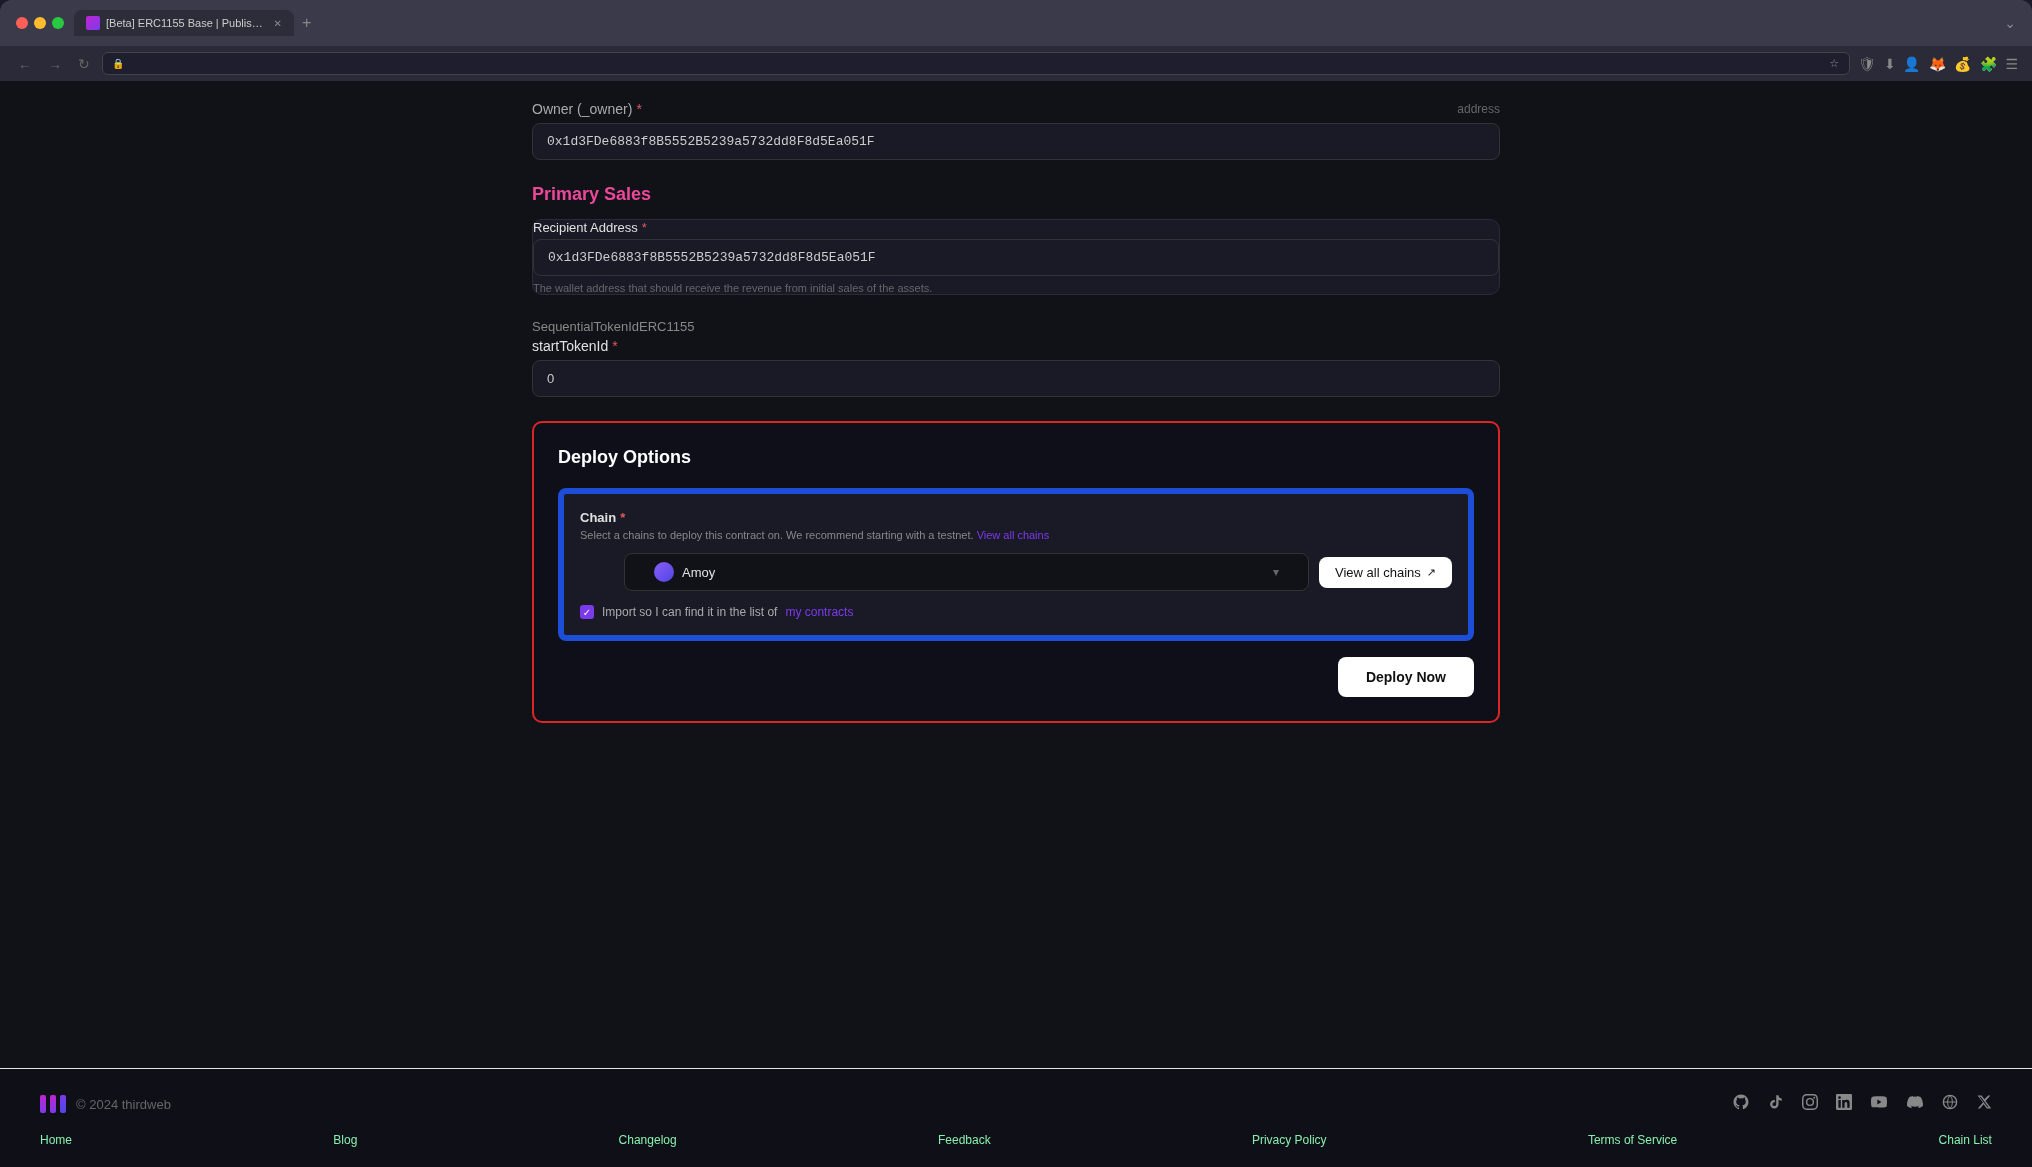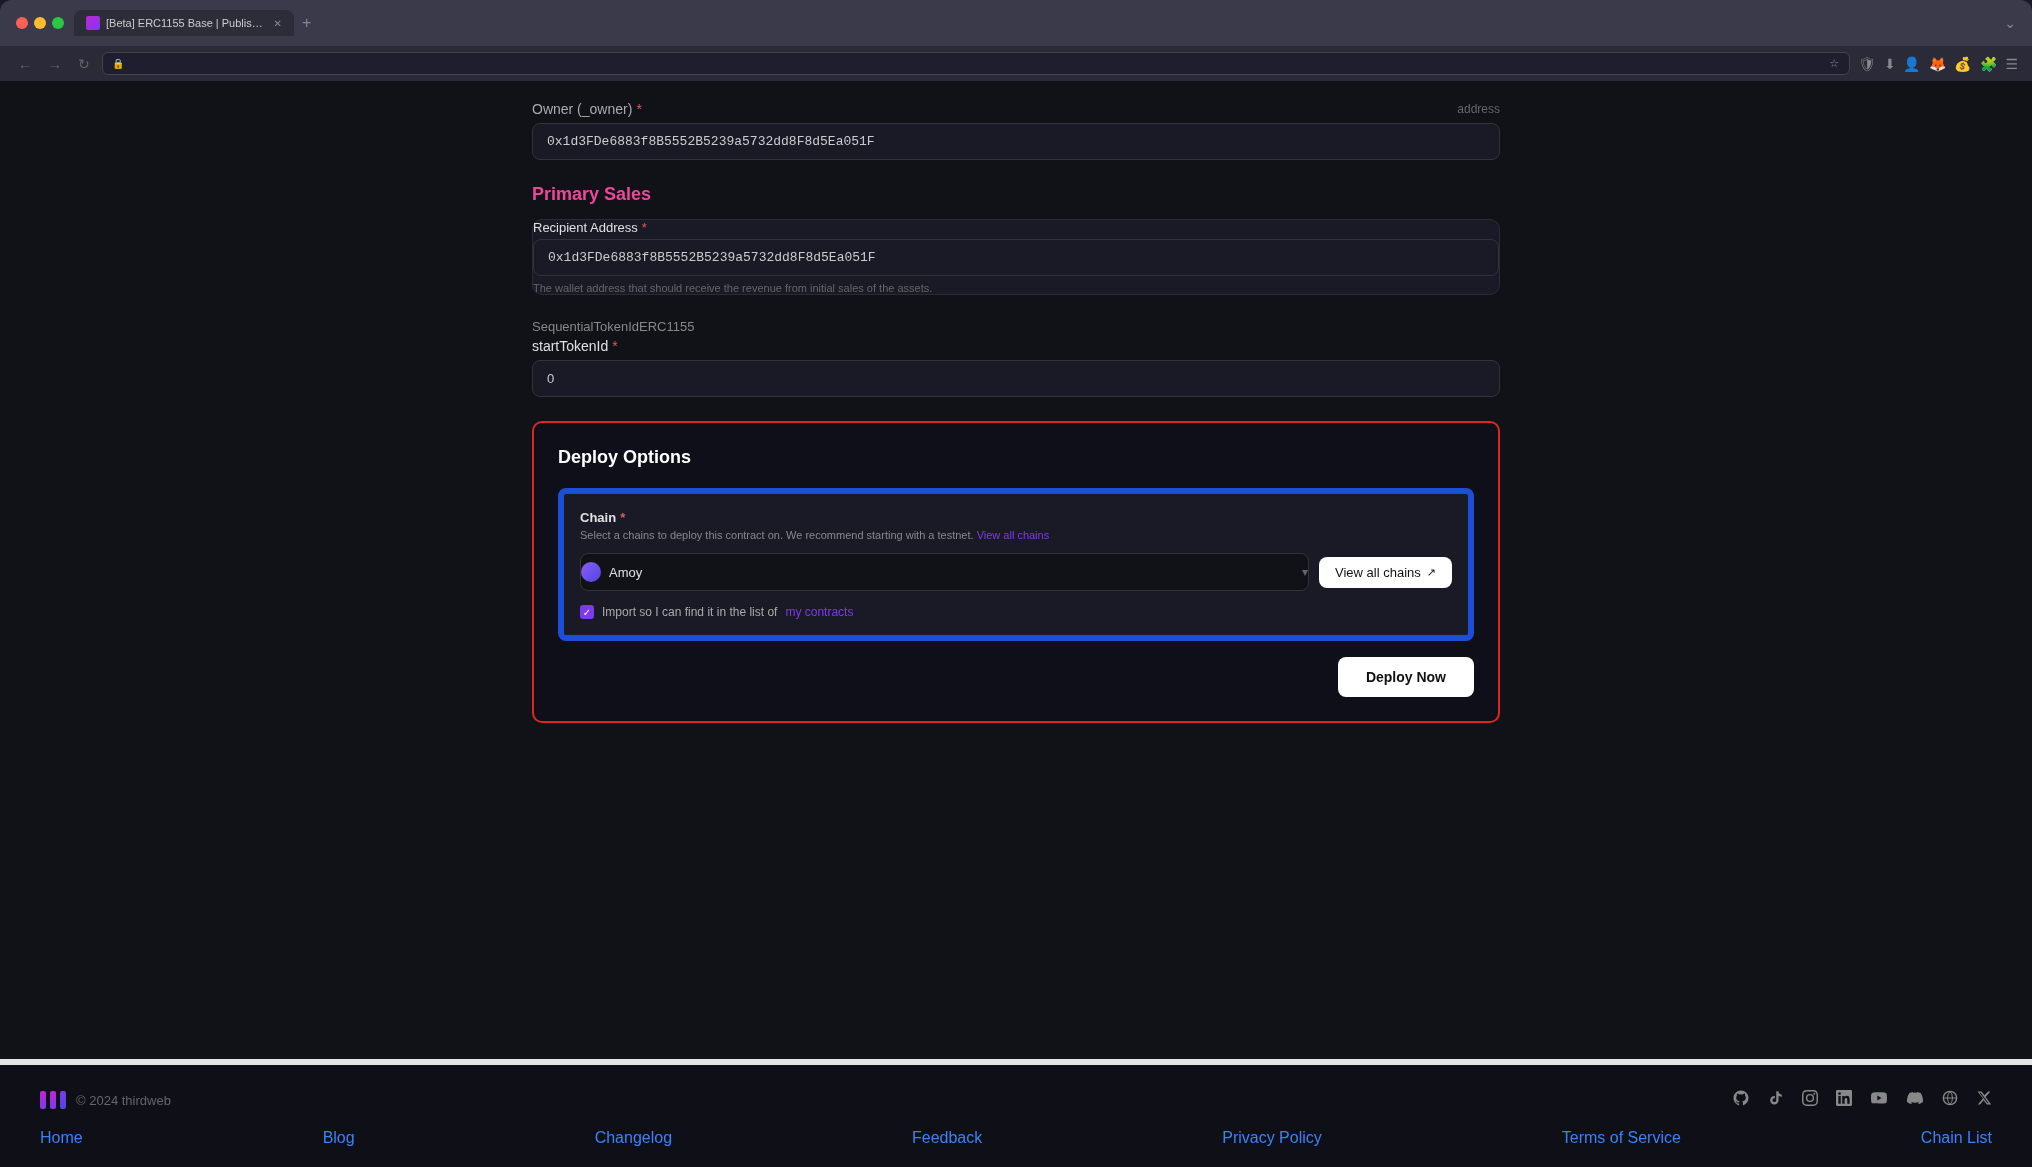--- a/index.html
+++ b/index.html
@@ -265,27 +265,28 @@
       gap: 10px;
       align-items: center;
       margin-bottom: 14px;
     }
 
     .chain-dropdown {
       flex: 1;
       background: #111118;
       border: 1px solid #333;
       border-radius: 8px;
-      padding: 8px 0;
+      padding: 8px 29px;
       font-size: 13px;
       color: #e0e0e0;
       display: flex;
       align-items: center;
       gap: 8px;
       cursor: pointer;
+      margin-left: 44px;
     }
 
     .chain-icon {
       width: 20px;
       height: 20px;
       border-radius: 50%;
       background: linear-gradient(135deg, #8b5cf6, #4f46e5);
       flex-shrink: 0;
     }
 
@@ -360,21 +361,21 @@
       border-radius: 8px;
       padding: 12px 28px;
       font-size: 14px;
       font-weight: 600;
       cursor: pointer;
     }
 
     
     .footer {
       background: #0f0f18;
-      border-top: 6px solid #e5e5e5;
+      border-top: 1px solid #e5e5e5;
       padding: 24px 40px 20px;
     }
 
     .footer-top {
       display: flex;
       align-items: center;
       justify-content: space-between;
       margin-bottom: 18px;
     }
 
@@ -412,22 +413,22 @@
       text-decoration: none;
     }
 
     .footer-links {
       display: flex;
       justify-content: space-between;
       align-items: center;
     }
 
     .footer-link {
-      font-size: 16px;
-      color: #3b82f6;
+      font-size: 12px;
+      color: #86efac;
       text-decoration: none;
       cursor: pointer;
     }
 
     
     .seq-title {
       font-size: 13px;
       color: #888;
       margin-bottom: 4px;
     }

